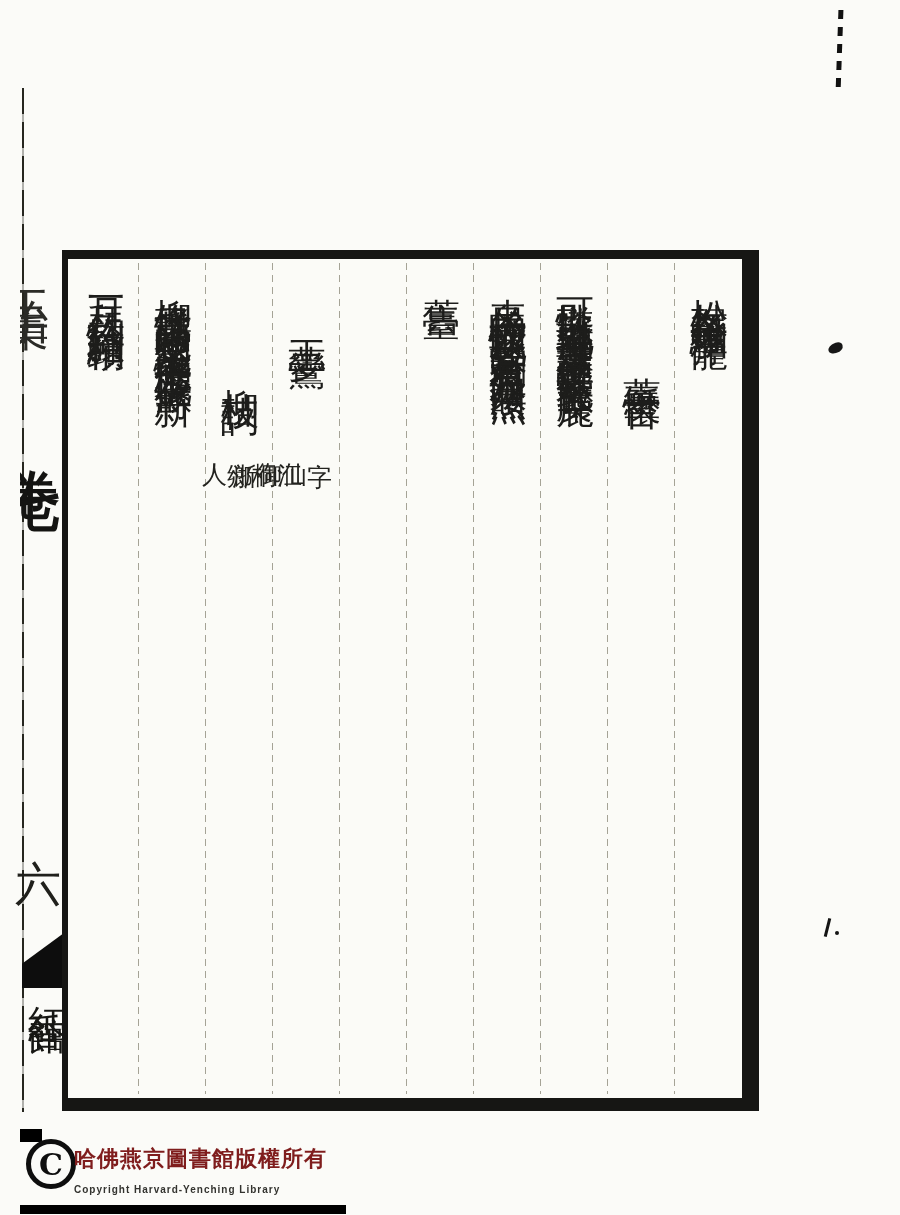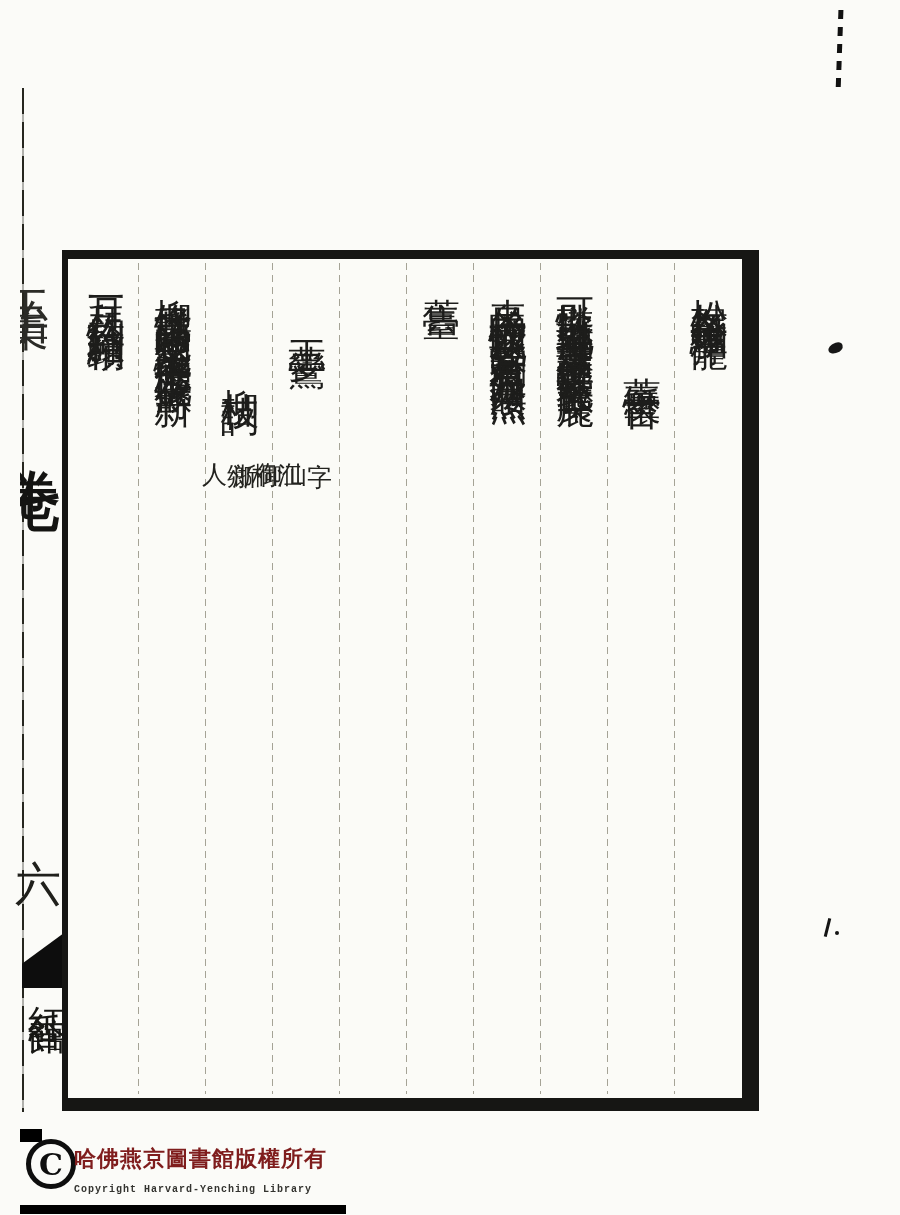--- a/index.html
+++ b/index.html
@@ -55,21 +55,21 @@
   .mark3a{position:absolute;left:826px;top:918px;width:3px;height:19px;background:#141414;transform:rotate(14deg);}
   .mark3b{position:absolute;left:835px;top:931px;width:4px;height:4px;background:#141414;border-radius:50%;}
   
   .stamp-blk{position:absolute;left:20px;top:1129px;width:22px;height:13px;background:#000;}
   .stamp-c{position:absolute;left:26px;top:1139px;width:50px;height:50px;border:5px solid #0e0e0e;
       border-radius:50%;box-sizing:border-box;display:flex;align-items:center;justify-content:center;
       font-size:30px;font-weight:bold;color:#0e0e0e;font-family:"DejaVu Serif",serif;}
   .stamp-cn{position:absolute;left:74px;top:1144px;font-size:22px;letter-spacing:1px;font-weight:bold;
       color:#7f1d1d;font-family:"DejaVu Sans","Liberation Sans",sans-serif;}
   .stamp-en{position:absolute;left:74px;top:1184px;font-size:10px;letter-spacing:1px;font-weight:bold;
-      color:#33332f;font-family:Liberation Mono, monospace;}
+      color:#33332f;font-family:Liberation Sans, sans-serif;}
   .stamp-bar{position:absolute;left:20px;top:1205px;width:326px;height:9px;background:#000;}
 </style>
 </head>
 <body>
 
 <div class="page">
 
   <div class="spine-line"></div>
 
   <div class="clip fold-title">

